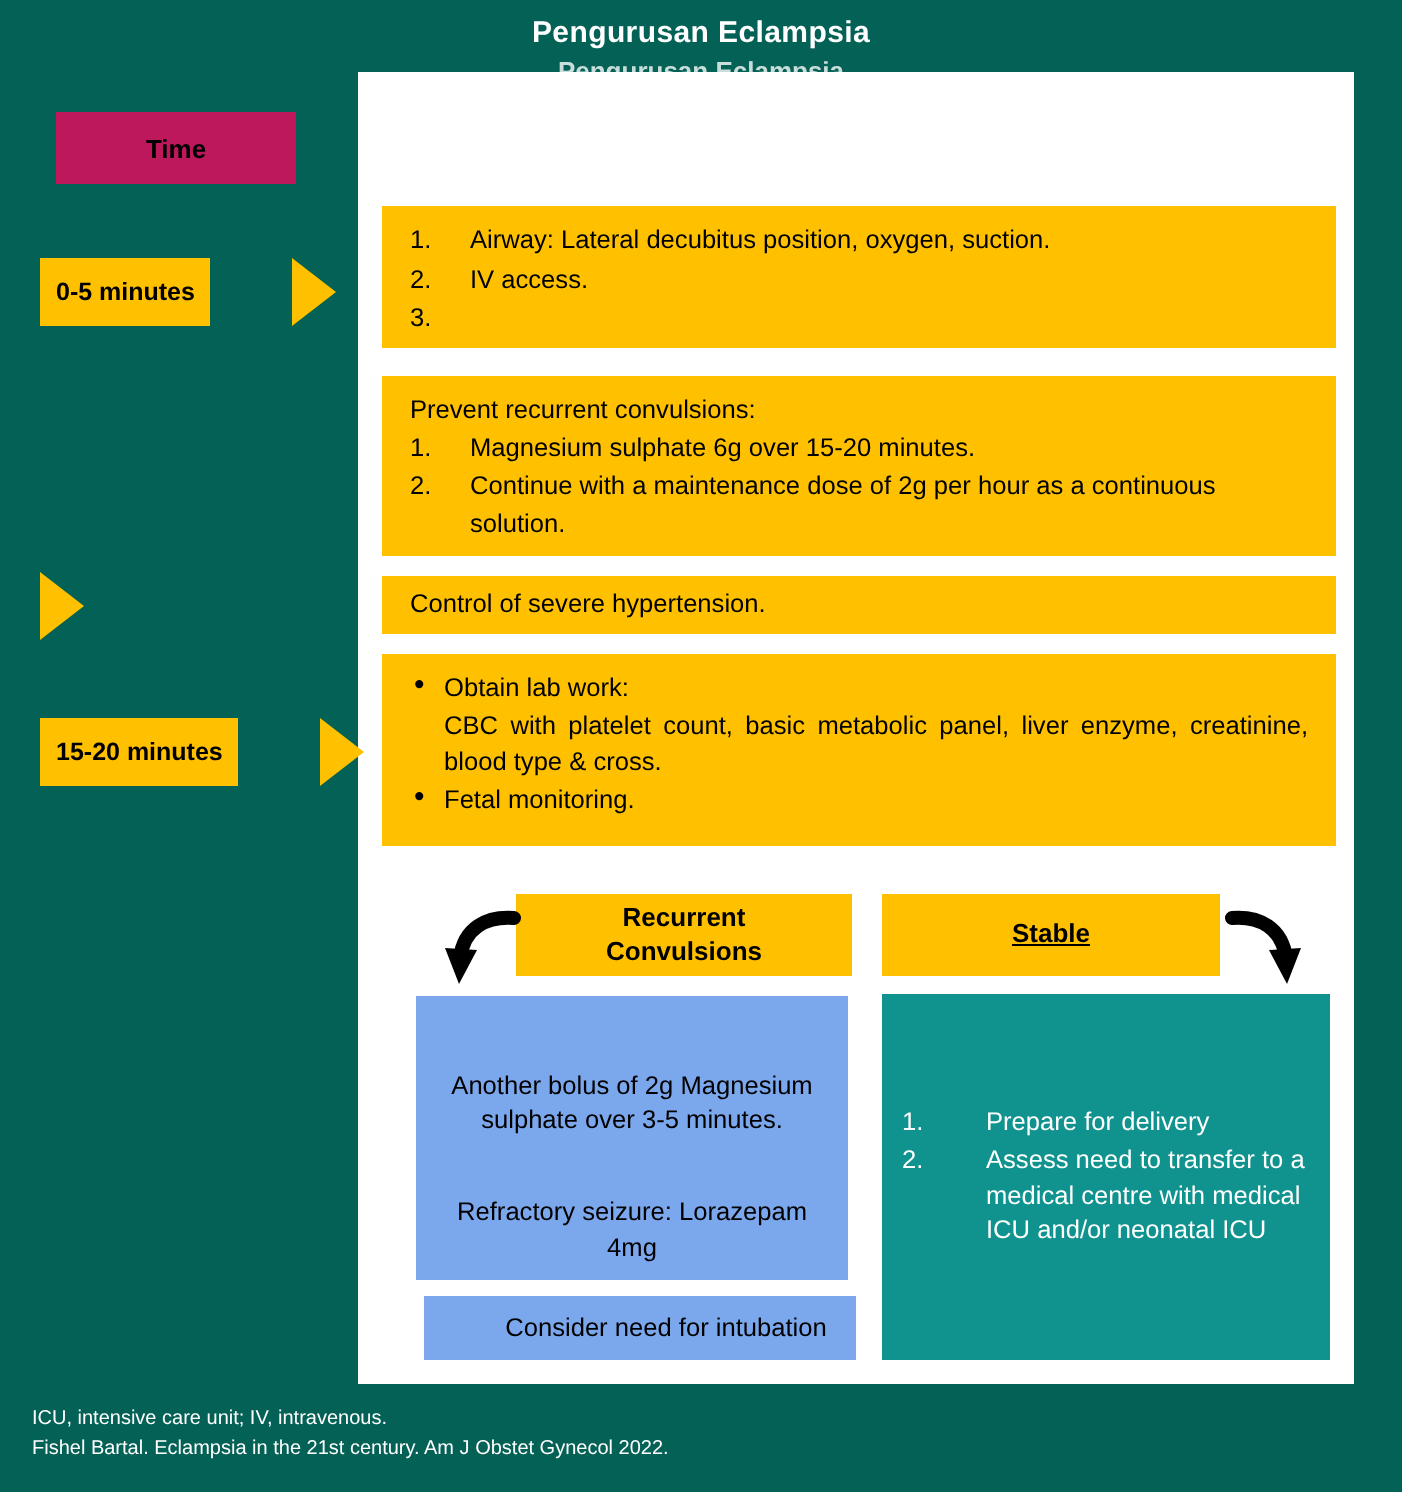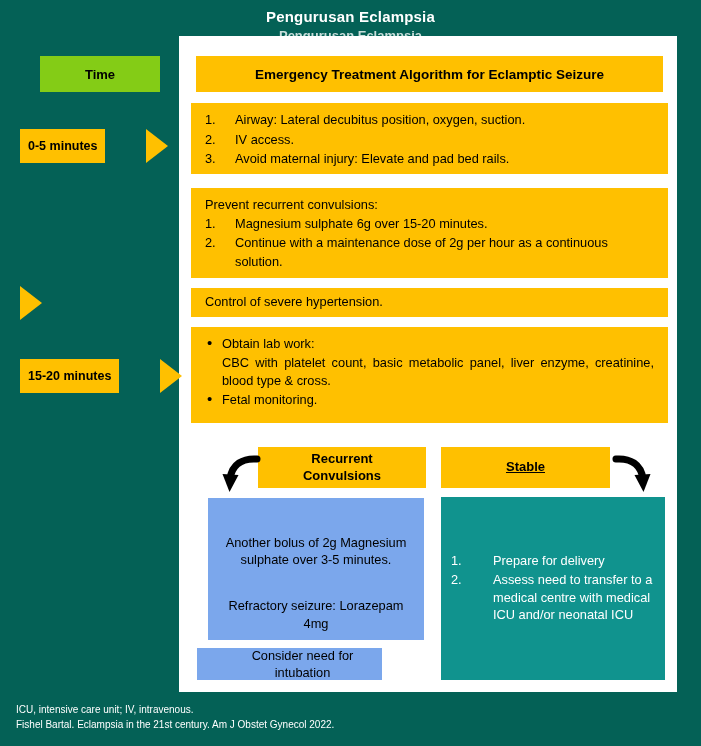--- a/index.html
+++ b/index.html
@@ -47,23 +47,23 @@
     position: absolute;
     left: 179px; top: 36px;
     width: 498px; height: 656px;
     background: #ffffff;
     z-index: 2;
   }
 
   
   .time-header {
     position: absolute;
-    left: 40px; top: 56px;
+    left: 28px; top: 56px;
     width: 120px; height: 36px;
-    background: #84cc16;
+    background: #be185d;
     color: #000000;
     font-size: 13px;
     font-weight: bold;
     display: flex;
     align-items: center;
     justify-content: center;
     z-index: 4;
   }
 
   .time-chip {
@@ -198,21 +198,21 @@
     line-height: 1.35;
     text-align: center;
     display: flex;
     align-items: center;
     justify-content: center;
     padding: 4px 8px;
     z-index: 4;
   }
   #blue-0 { left: 208px; top: 498px; width: 216px; height: 106px; }
   #blue-1 { left: 208px; top: 589px; width: 216px; height: 51px; }
-  #blue-2 { left: 197px; top: 648px; width: 185px; height: 32px; padding-left: 34px; }
+  #blue-2 { left: 212px; top: 648px; width: 216px; height: 32px; padding-left: 34px; }
 
   
   #teal-box {
     position: absolute;
     left: 441px; top: 497px;
     width: 224px; height: 183px;
     background: #10938E;
     color: #ffffff;
     font-size: 12.8px;
     line-height: 1.38;
@@ -254,35 +254,33 @@
 
   <div class="time-chip" id="chip-10-15">
     <div class="chip-arrow"></div>
   </div>
 
   <div class="time-chip" id="chip-15-20">
     <div class="chip-body">15-20 minutes</div>
     <div class="chip-arrow"></div>
   </div>
 
-  <div class="ybox" id="box-title">Emergency Treatment Algorithm for Eclamptic Seizure</div>
 
   <div class="ybox" id="box-initial">
     <ol class="num btxt">
       <li>
         <span class="n">1.</span>
         <span>Airway: Lateral decubitus position, oxygen, suction.</span>
       </li>
       <li>
         <span class="n">2.</span>
         <span>IV access.</span>
       </li>
       <li>
         <span class="n">3.</span>
-        <span>Avoid maternal injury: Elevate and pad bed rails.</span>
       </li>
     </ol>
   </div>
 
   <div class="ybox" id="box-prevent">
     <div class="btxt">Prevent recurrent convulsions:</div>
     <ol class="num btxt">
       <li>
         <span class="n">1.</span>
         <span>Magnesium sulphate 6g over 15-20 minutes.</span>

